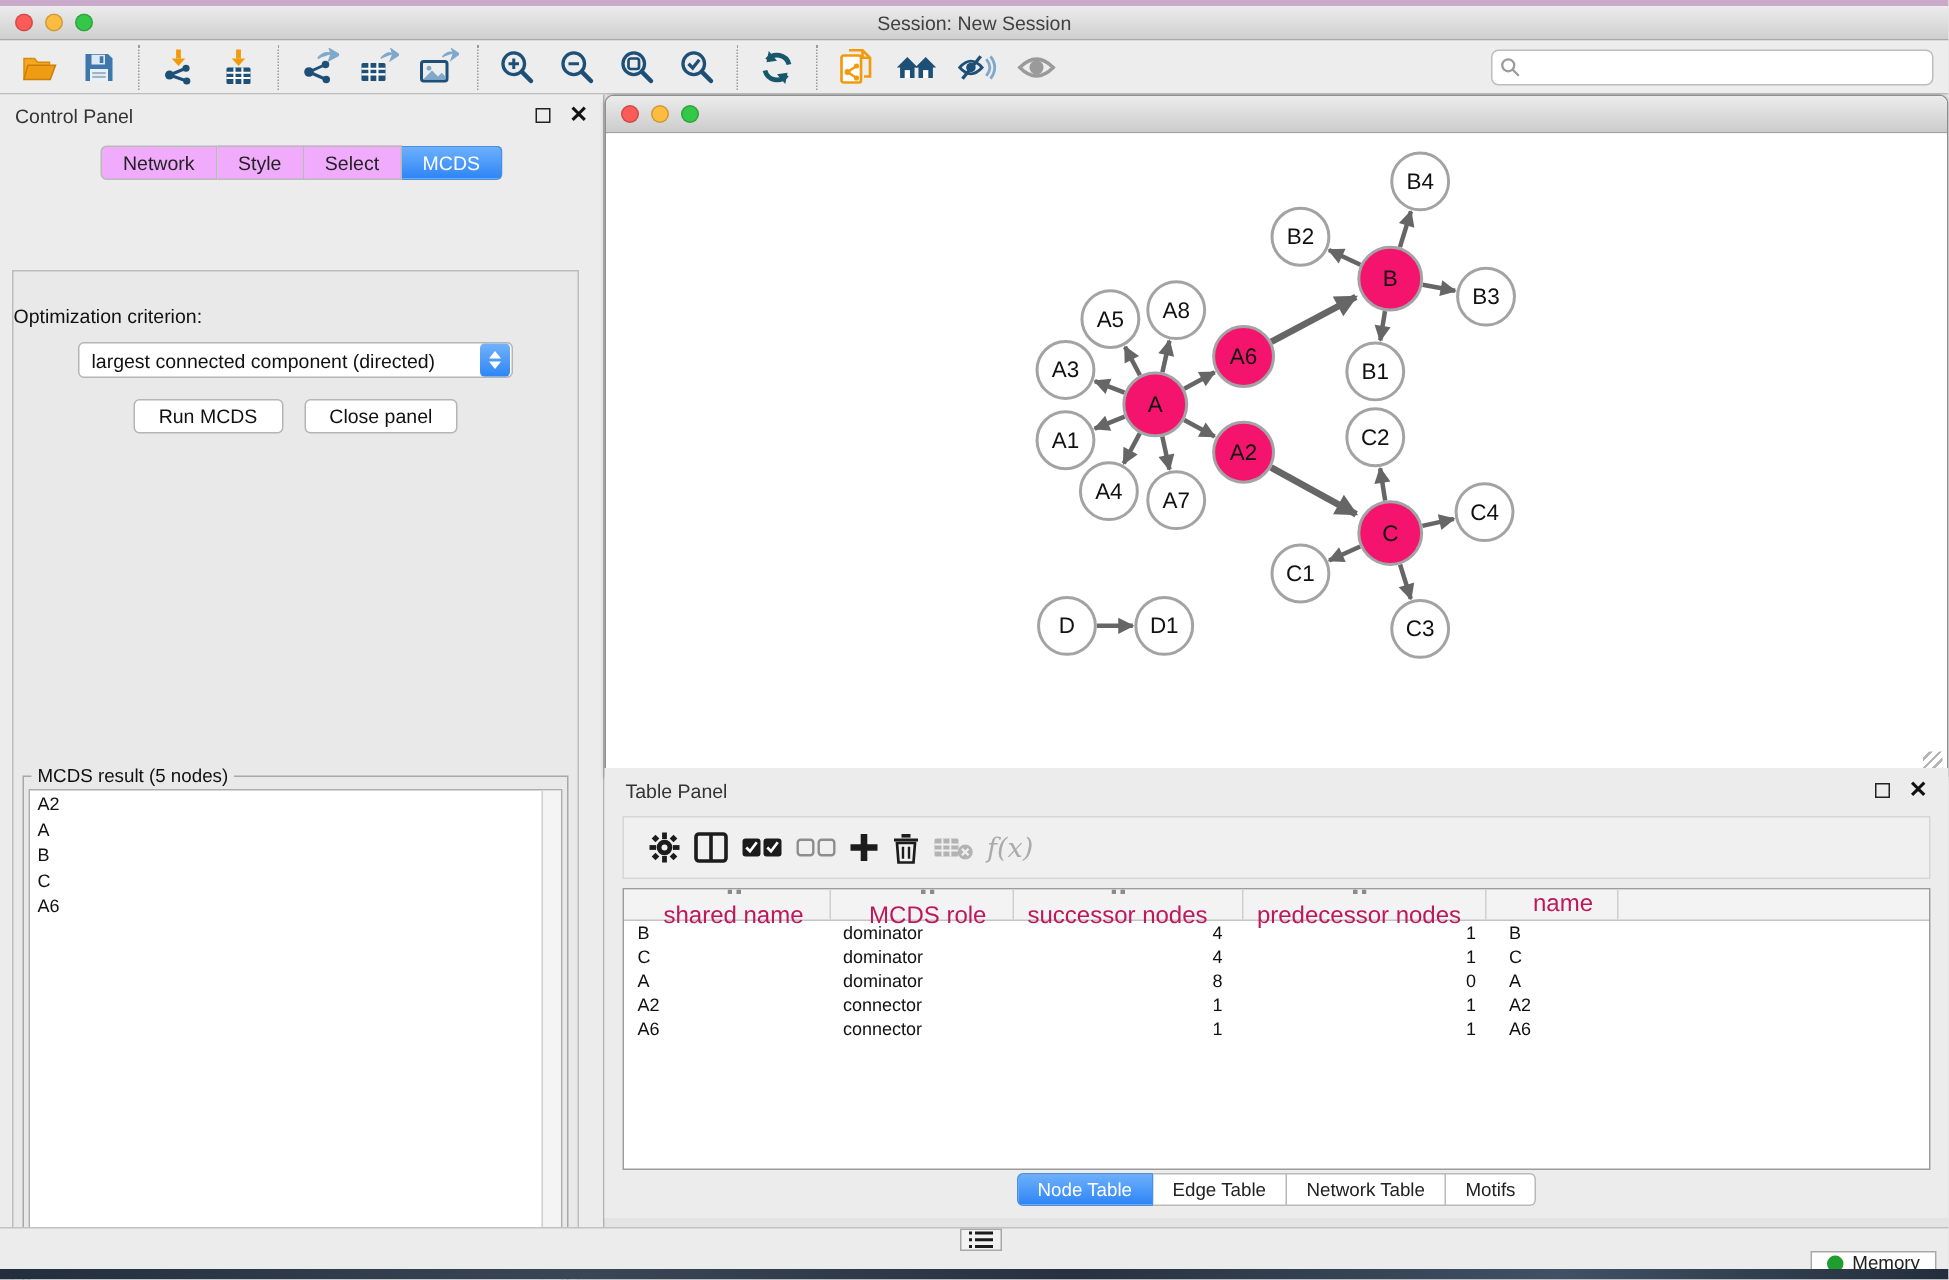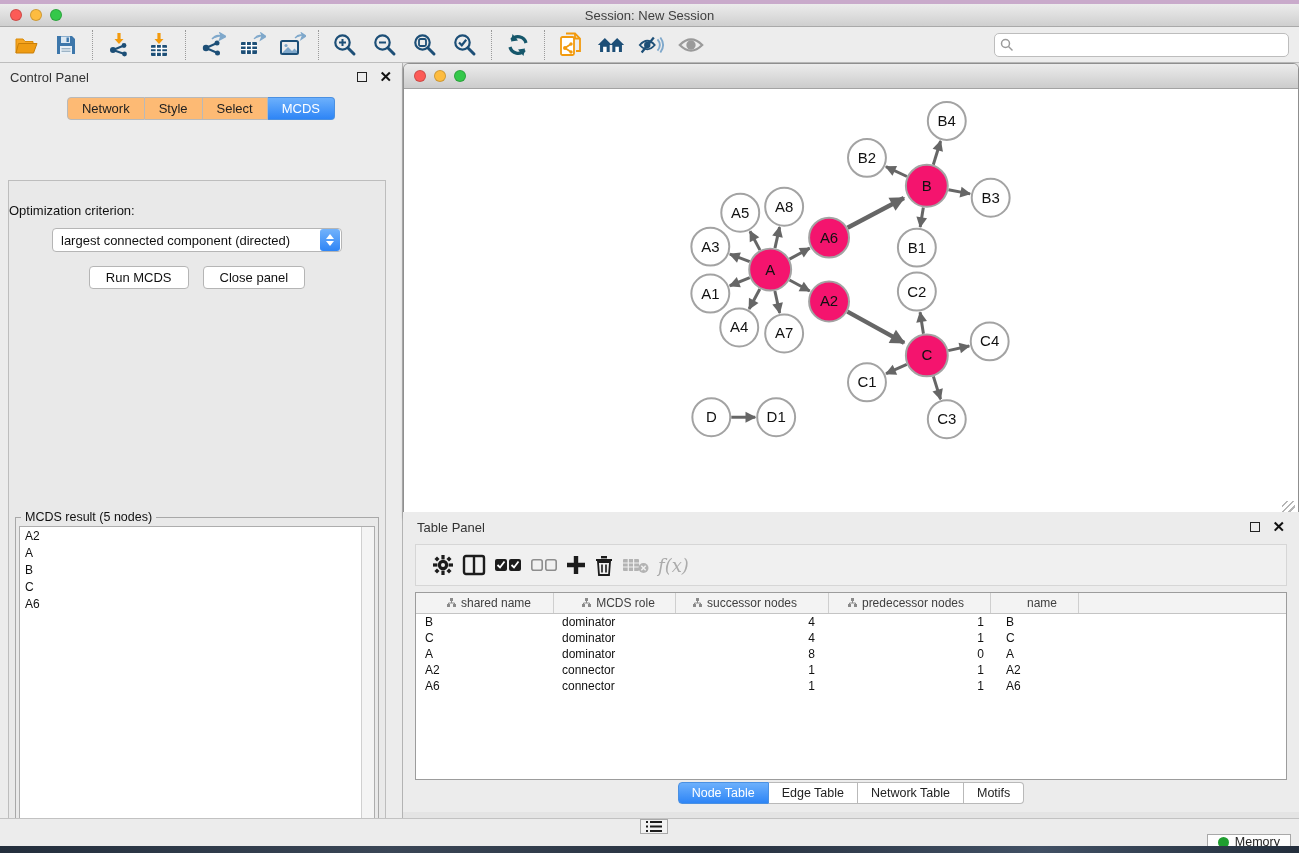--- a/index.html
+++ b/index.html
@@ -30,21 +30,21 @@
   
   .control-panel { position:absolute; left:0; top:63px; width:403px; height:755px;
     background:#ececec; border-right:1px solid #b3b3b3; }
   .panel-header { height:28px; display:flex; align-items:center; padding:0 10px; }
   .panel-title { font-size:13px; color:#333; }
   .panel-header .spacer { flex:1; }
   .float-box { width:10px; height:10px; border:1.6px solid #222; margin-right:12px; }
   .close-x { font-weight:bold; font-size:15px; color:#111; line-height:10px; }
 
   .seg-tabs { display:flex; justify-content:center; margin-top:6px; position:relative; z-index:2; }
-  .seg-tabs .tab { border:1px solid #b9b9b9; border-left-width:0; background:#fdba74;
+  .seg-tabs .tab { border:1px solid #b9b9b9; border-left-width:0; background:#f0abfc;
     font-size:13px; padding:3px 14px; color:#222; }
   .seg-tabs .tab:first-child { border-left-width:1px; border-radius:4px 0 0 4px; }
   .seg-tabs .tab:last-child { border-radius:0 4px 4px 0; }
   .seg-tabs .tab.active { background:linear-gradient(#6cb0fc,#2e85f6); color:#fff; border-color:#4a90e2; }
 
   .tab-content { position:absolute; left:8px; top:117px; width:378px; height:688px;
     border:1px solid #bdbdbd; background:#e9e9e9; }
   .opt-label { font-size:13px; color:#111; margin-top:22px; }
   .select-box { position:relative; margin:10px auto 0; width:290px; height:24px; background:#fff;
     border:1px solid #b5b5b5; border-radius:4px; display:flex; align-items:center; }
@@ -82,21 +82,21 @@
   .table-panel .panel-header { padding:0 14px; height:30px; }
   .tp-toolbar { height:42px; margin:2px 12px 0 12px; background:#f0f0f0; border:1px solid #d6d6d6;
     display:flex; align-items:center; gap:8px; padding:0 16px; }
   .tp-btn { display:flex; align-items:center; justify-content:center; }
   .fx-label { font-family:"DejaVu Serif", serif; font-style:italic; font-size:18px; color:#ababab; }
 
   .data-table { position:absolute; left:12px; top:80px; width:872px; height:188px;
     background:#fff; border:1px solid #9c9c9c; overflow:hidden; }
   .dt-header { display:flex; height:21px; background:#f3f3f3; border-bottom:1px solid #c4c4c4; }
   .dt-hcell { display:flex; align-items:center; justify-content:center; gap:5px;
-    font-size:12px; color:#404040; border-right:1px solid #cfcfcf; }
+    font-size:16px; color:#be185d; border-right:1px solid #cfcfcf;flex-direction:column; }
   .dt-row { display:flex; height:16px; align-items:center; }
   .dt-cell { font-size:12px; color:#111; white-space:nowrap; overflow:hidden; }
   .c0{width:138px; padding-left:9px;} .c1{width:122px; padding-left:8px;}
   .c2{width:153px; text-align:right; padding-right:14px;}
   .c3{width:162px; text-align:right; padding-right:7px;}
   .c4{width:88px; padding-left:15px;} .cf{flex:1; border-right:none !important;}
   .hier-icon { flex:none; }
 
   .bottom-tabs { position:absolute; left:0; right:0; bottom:8px; display:flex; justify-content:center; }
   .bottom-tabs .tab { border:1px solid #b9b9b9; border-left-width:0; background:#fff;

